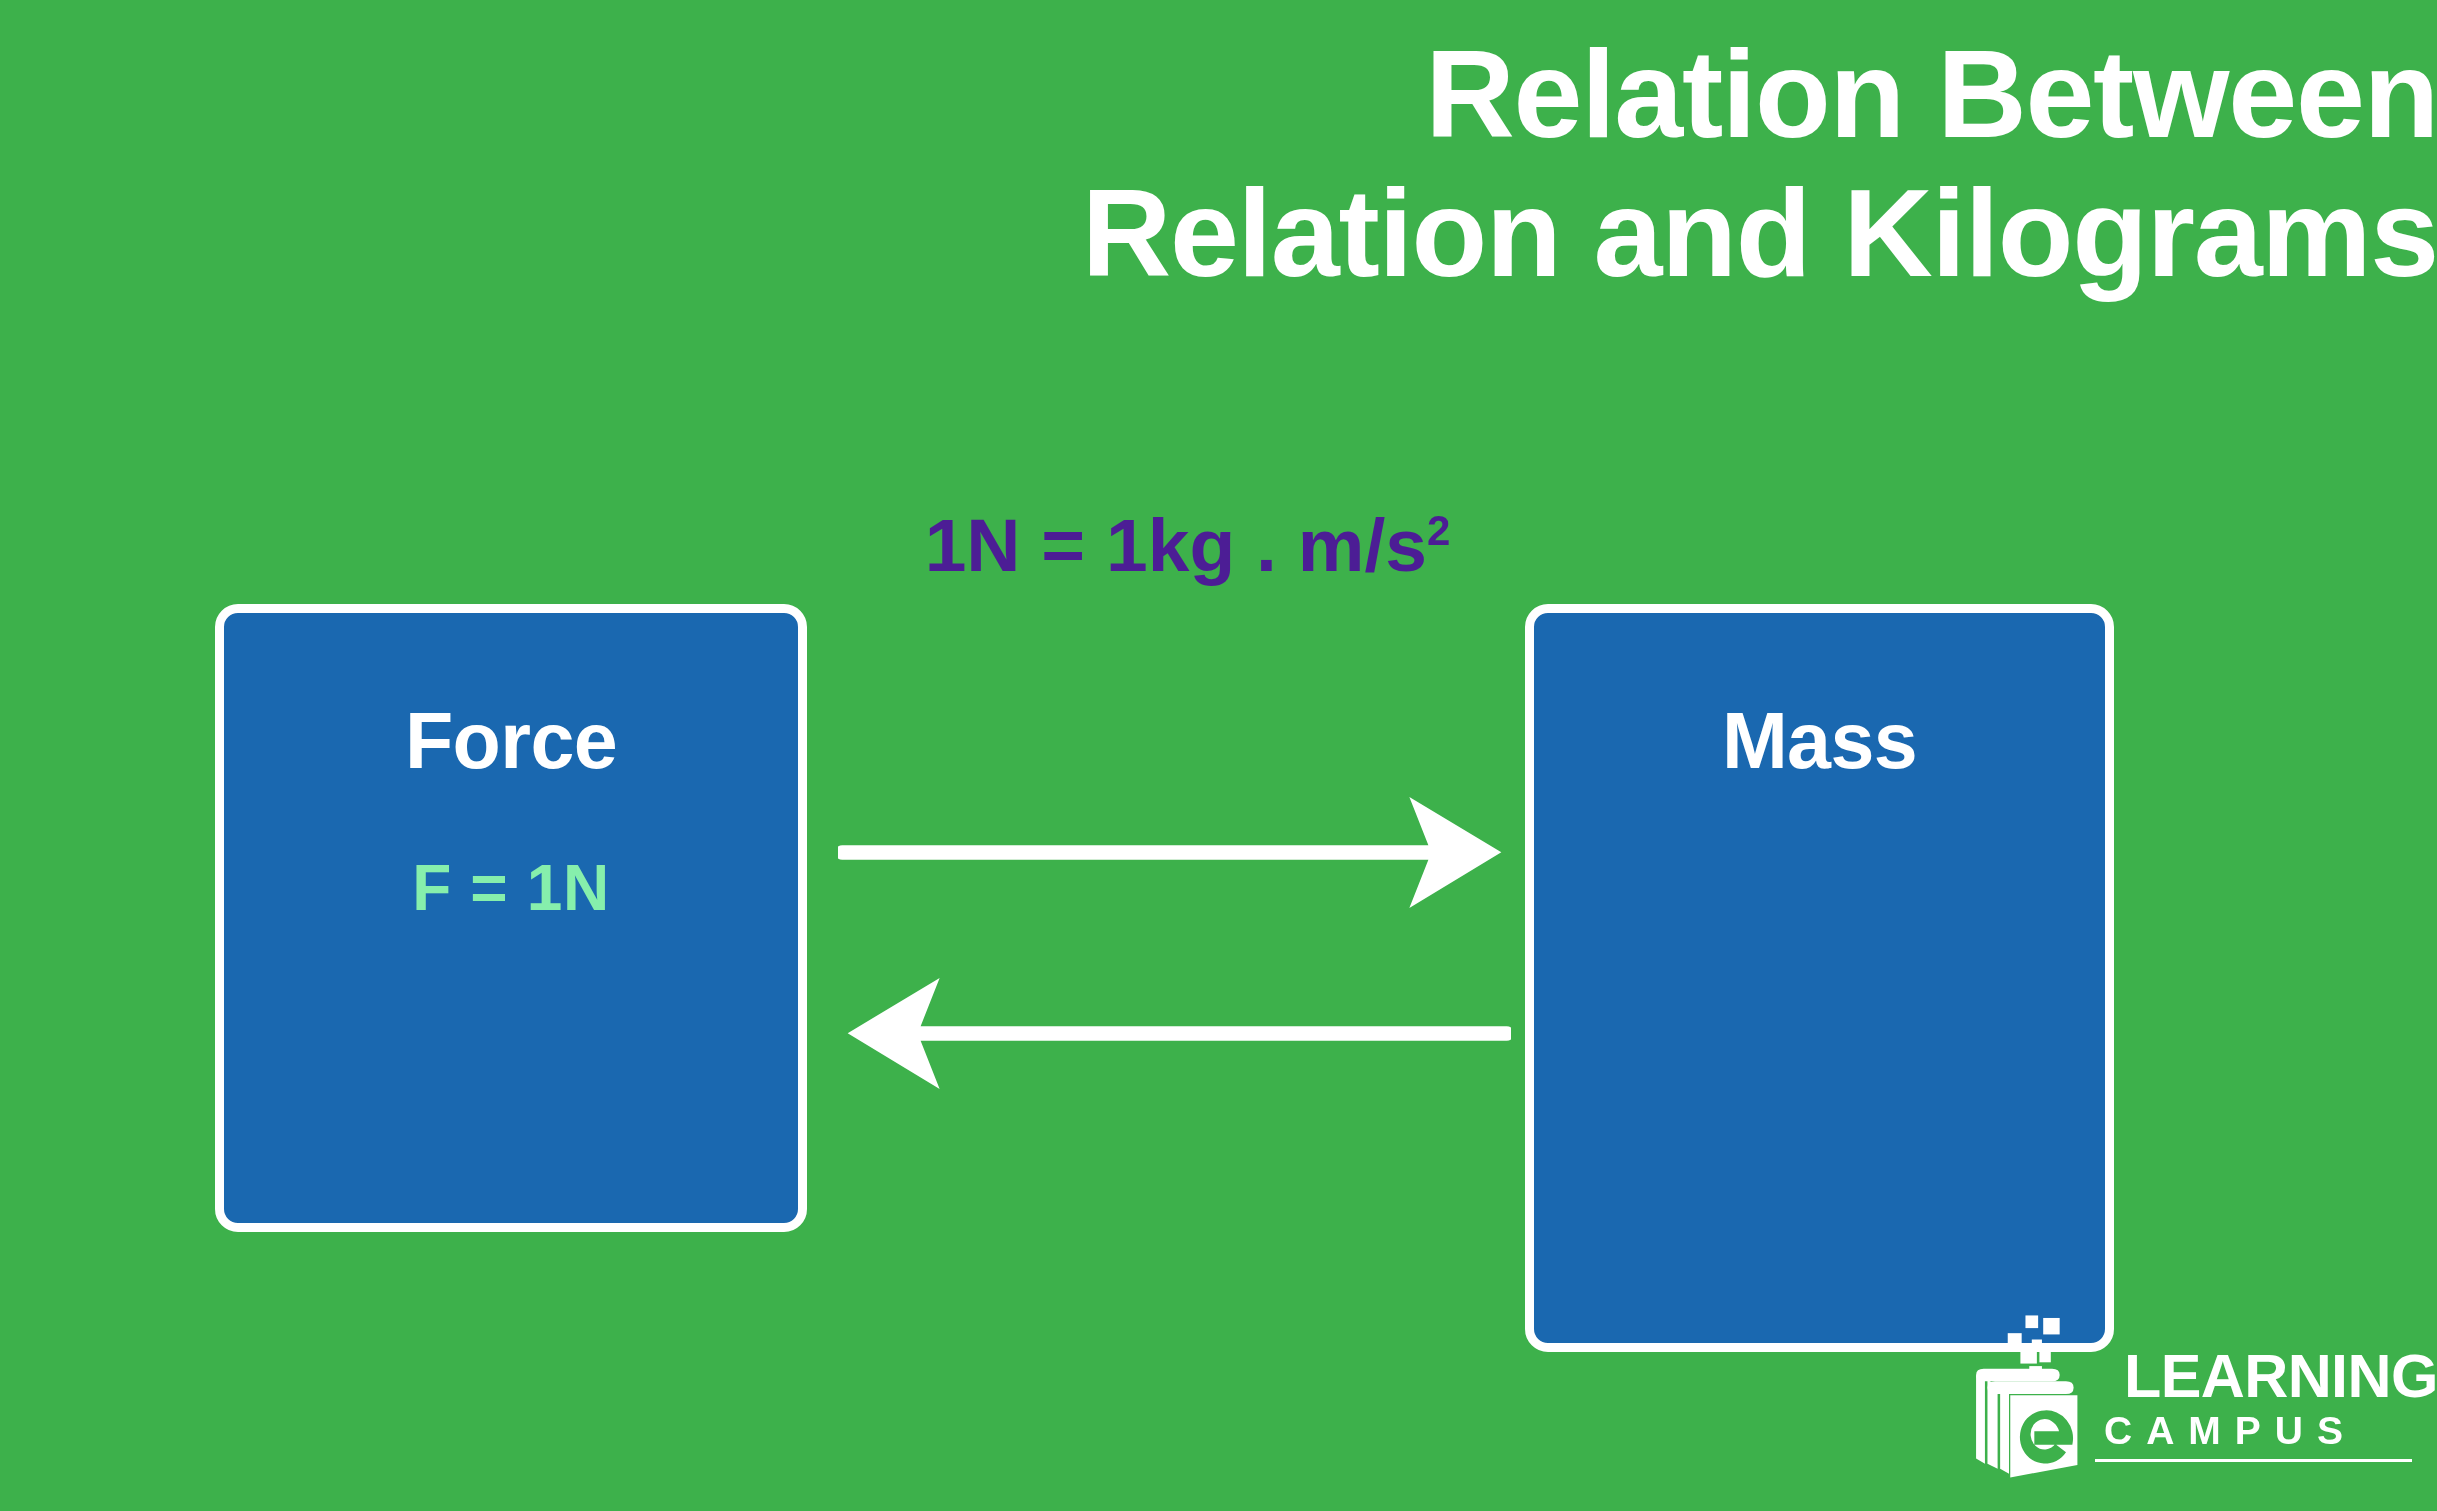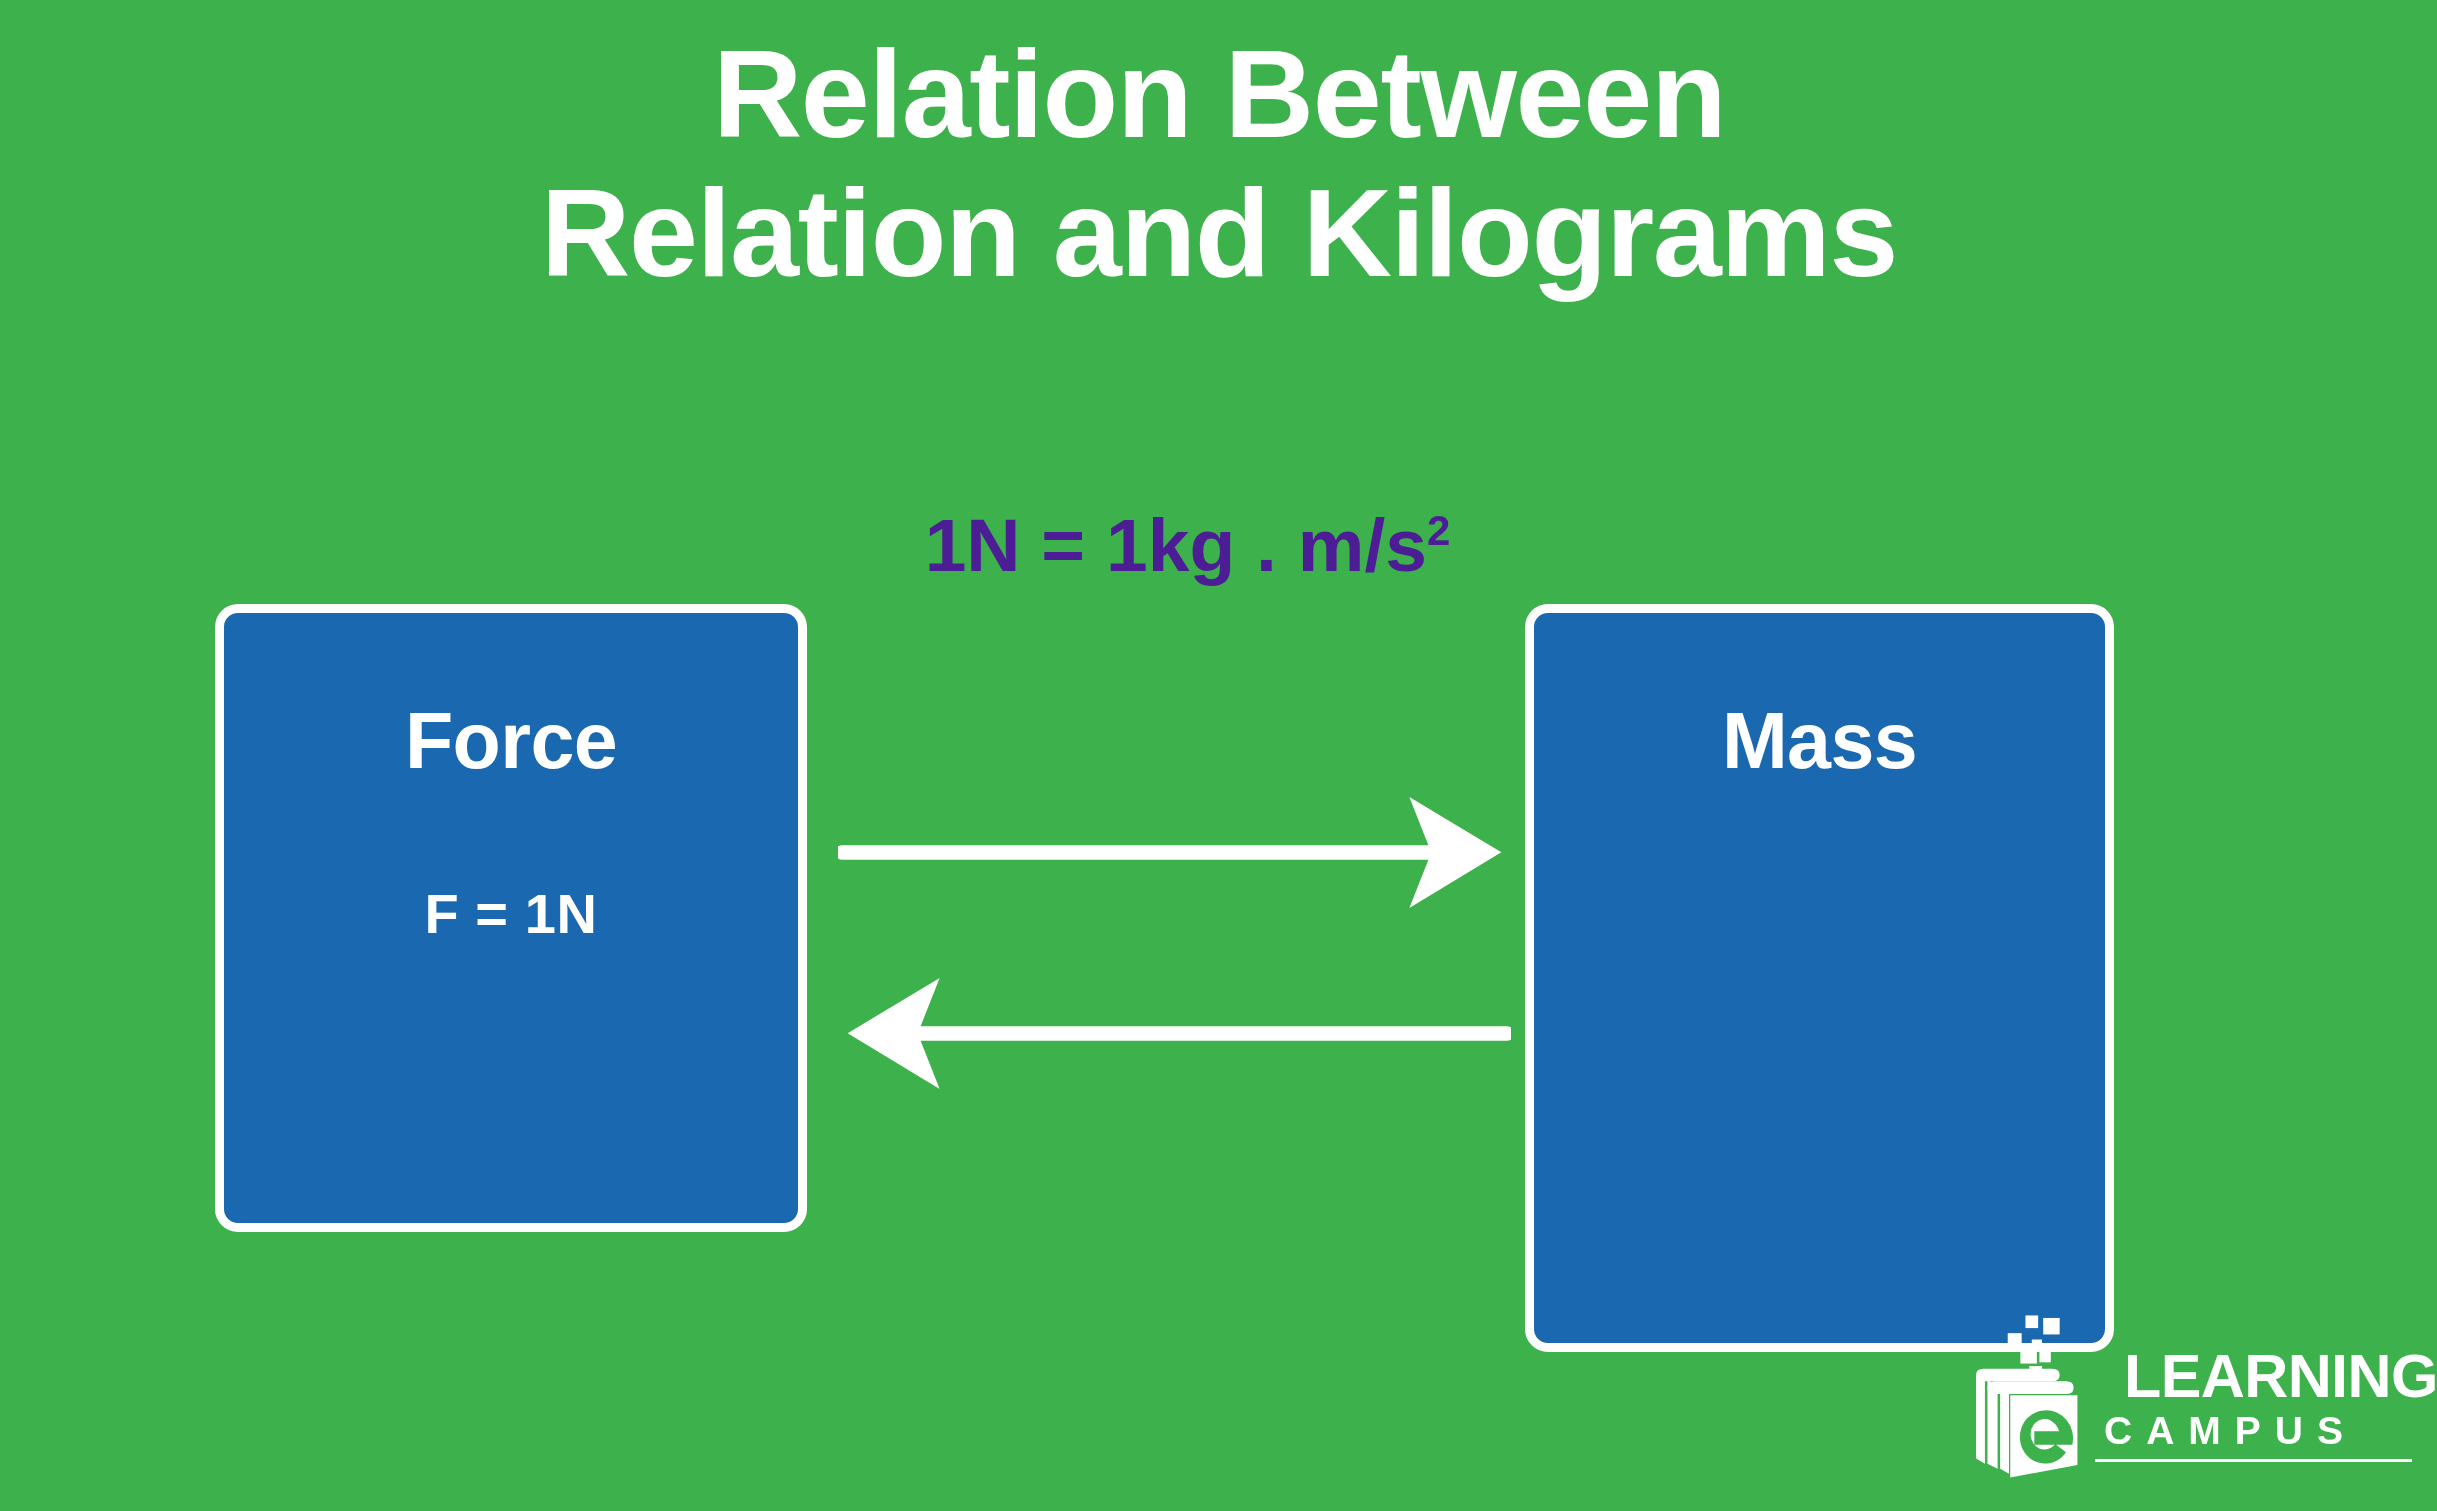--- a/index.html
+++ b/index.html
@@ -20,21 +20,21 @@
     background: #3DB14B;
     overflow: hidden;
   }
 
   
   #title-block {
     position: absolute;
     left: 0;
     top: 25.4px;
     width: 2438px;
-    text-align: center;
+    text-align: right;
     color: #FFFFFF;
     font-weight: 700;
     font-size: 124px;
     line-height: 1.12;
     letter-spacing: -1.3px;
   }
   #title-block .tline {
     display: block;
     white-space: nowrap;
   }
@@ -87,25 +87,25 @@
   .box-title {
     color: #FFFFFF;
     font-weight: 700;
     font-size: 79px;
     line-height: 1;
     margin-top: 88px;
     white-space: nowrap;
     letter-spacing: -0.6px;
   }
   .box-value {
-    color: #ffffff;
-    font-weight: 700;
-    font-size: 56px;
-    line-height: 1;
-    margin-top: 106px;
+    color: #86efac;
+    font-weight: 700;
+    font-size: 64px;
+    line-height: 1;
+    margin-top: 76px;
     white-space: nowrap;
     letter-spacing: 0.6px;
   }
 
   
   .arrow-svg {
     position: absolute;
   }
   #arrow-forward {
     left: 838px;

